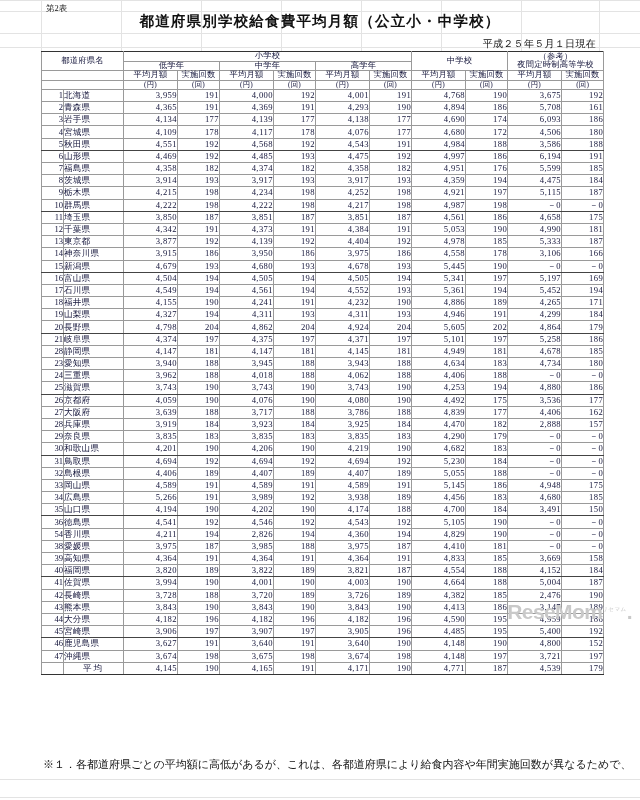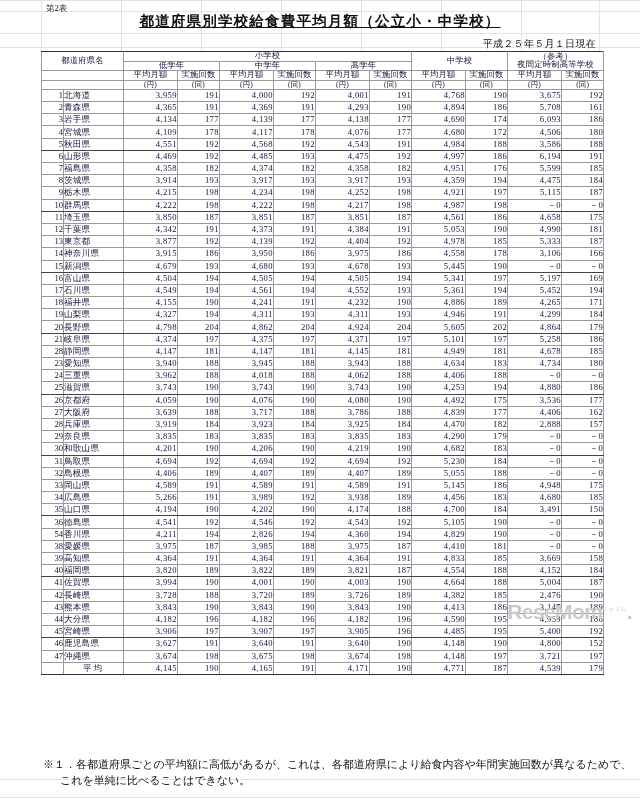--- a/index.html
+++ b/index.html
@@ -35,21 +35,20 @@
   .doc-title {
     position: absolute;
     left: 0;
     top: 12px;
     width: 640px;
     text-align: center;
     font-size: 14.5px;
     font-weight: bold;
     letter-spacing: 1.2px;
     color: #111;
-    text-decoration: underline;
   }
   .asof {
     position: absolute;
     right: 44px;
     top: 37px;
     font-size: 10px;
     letter-spacing: 0.3px;
     color: #111;
   }
 
@@ -927,18 +926,17 @@
           <td class="num g-sep">4,771</td>
           <td class="num">187</td>
           <td class="num g-sep">4,539</td>
           <td class="num edge-r">179</td>
         </tr>
       </tbody>
   </table>
 
   <div class="notes">
     <span class="note-line note-1">※１．各都道府県ごとの平均額に高低があるが、これは、各都道府県により給食内容や年間実施回数が異なるためで、</span>
-    <span class="note-line note-1b">これを単純に比べることはできない。</span>
   </div>
 
   <div class="watermark"><span>ReseMom</span><span class="ruby">リセマム</span><span>.</span></div>
 
 </div>
 
 </body></html>

